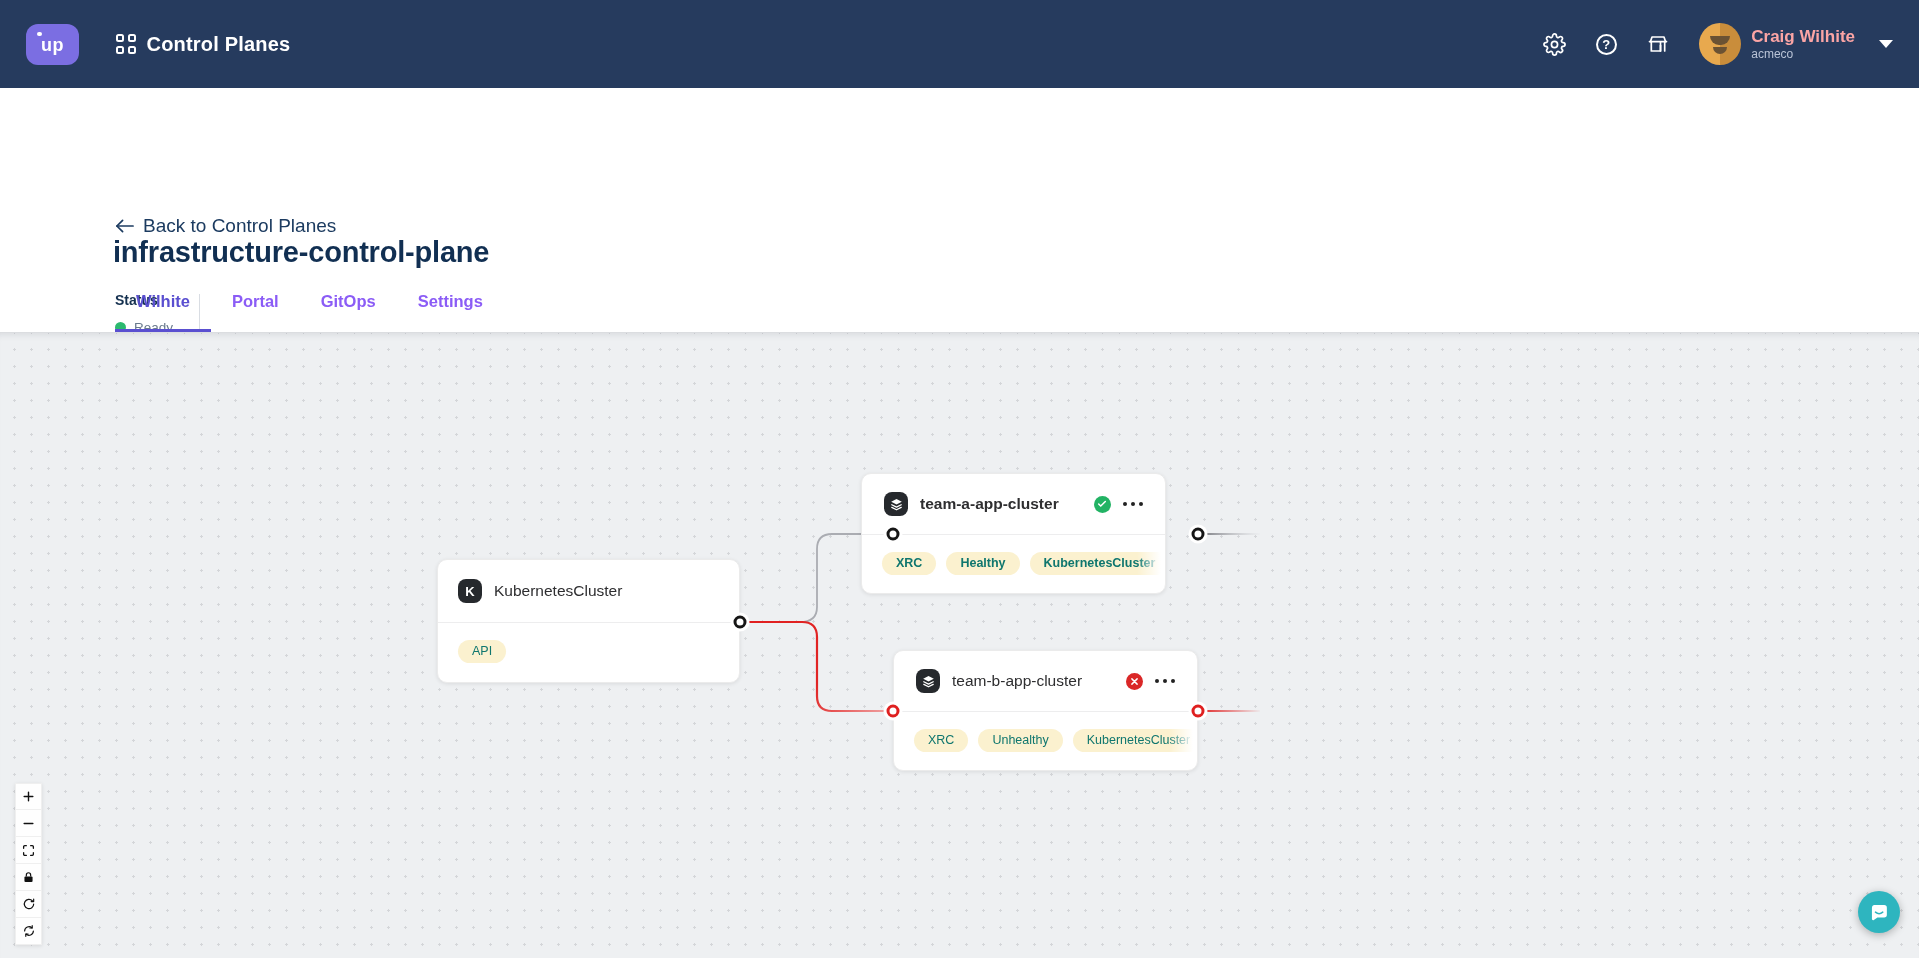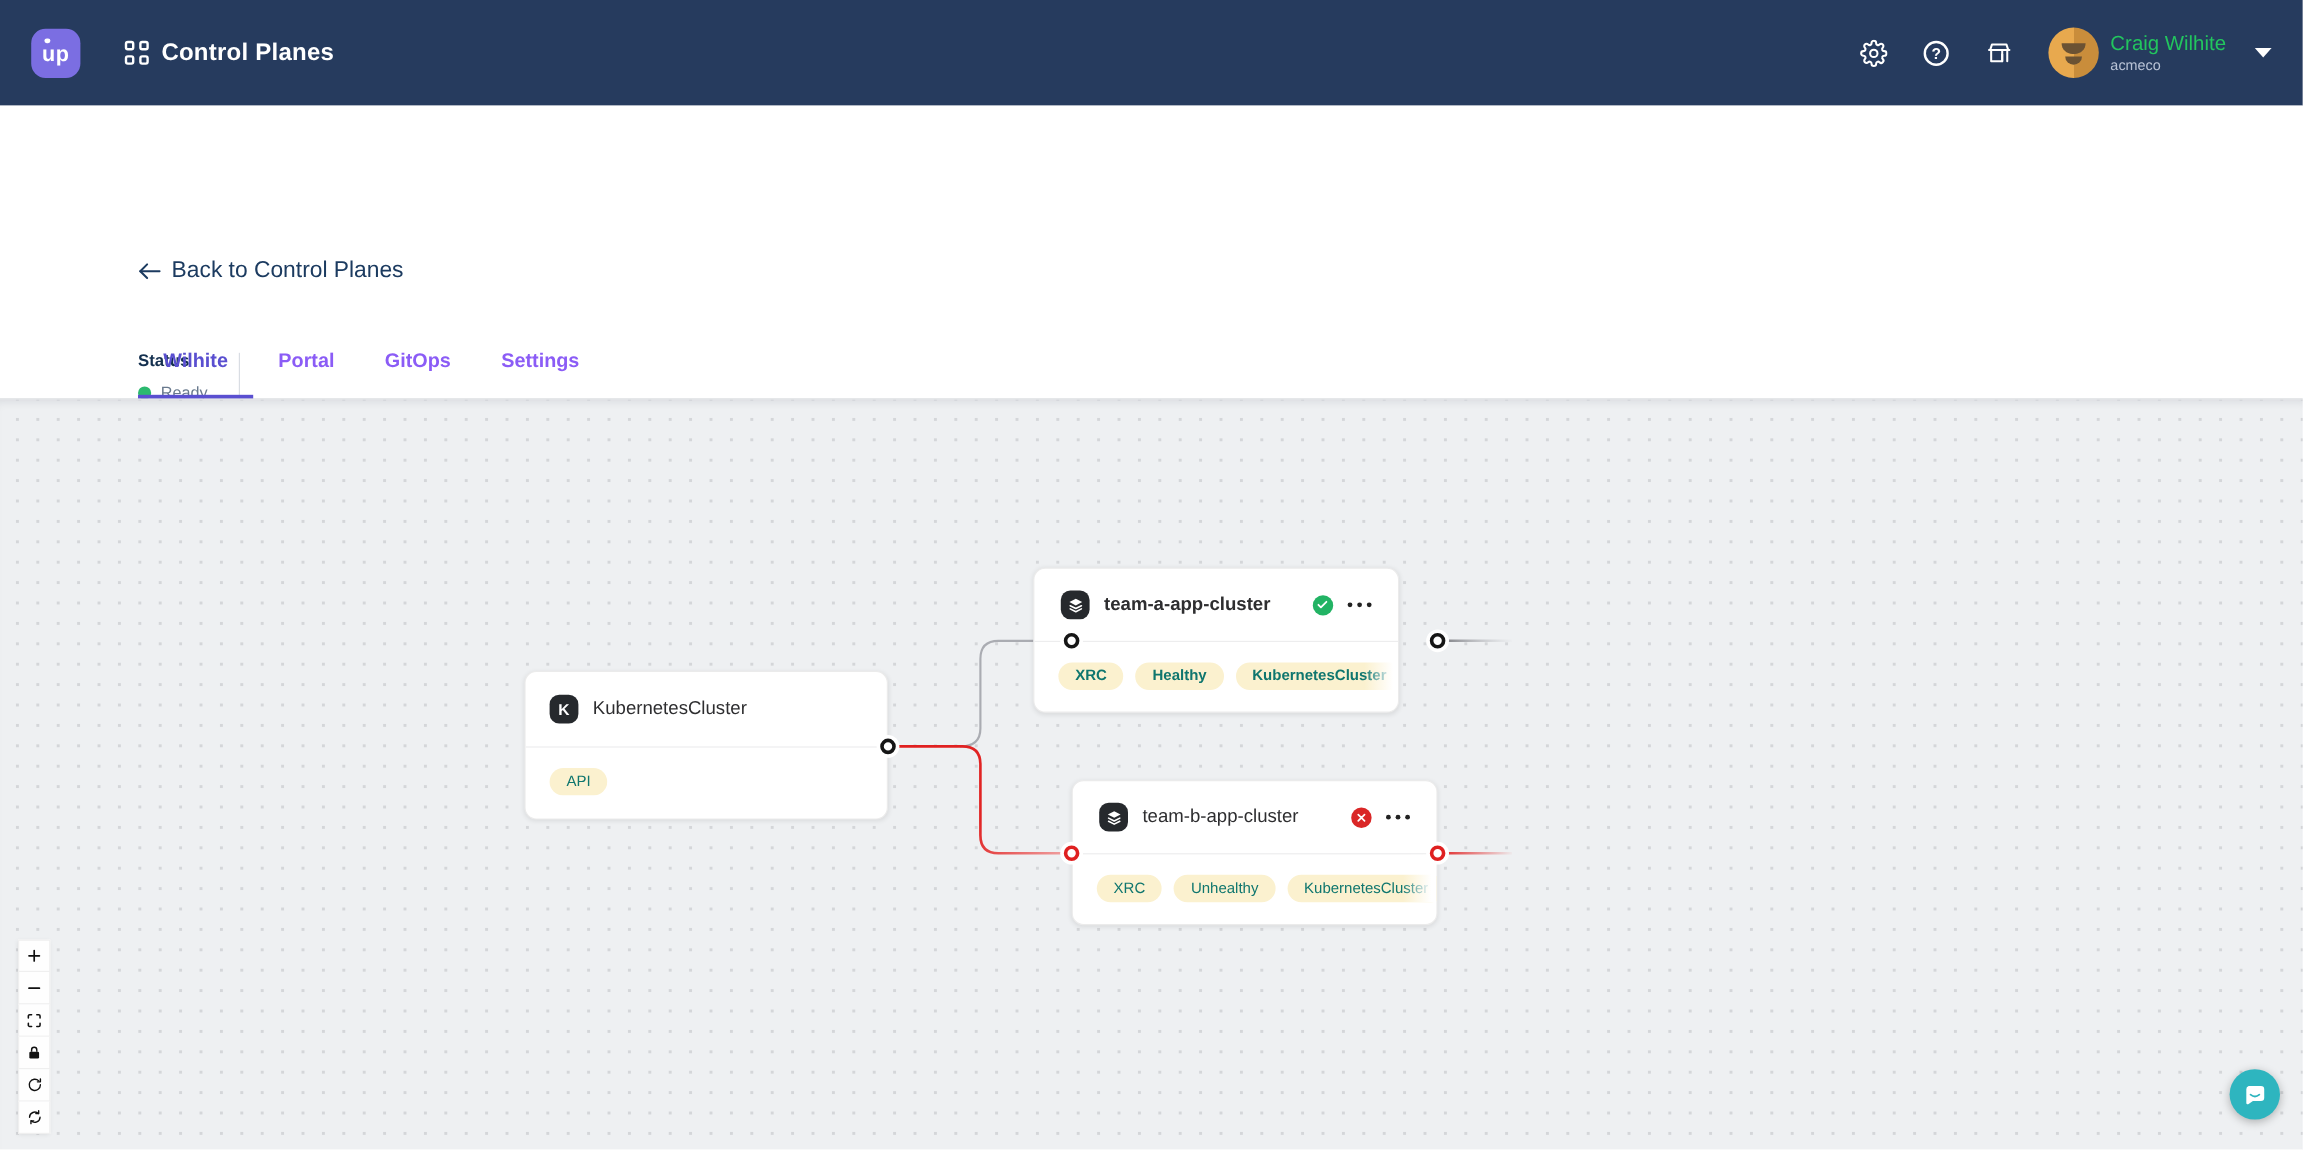--- a/index.html
+++ b/index.html
@@ -1,37 +1,37 @@
 <!DOCTYPE html>
 <html><head>
 <meta charset="utf-8">
 <style>
   * { margin:0; padding:0; box-sizing:border-box; }
   html,body { width:1919px; height:958px; overflow:hidden; font-family:"Liberation Sans", sans-serif; background:#fff; }
 
   
   .header { height:88px; background:#263b5e; display:flex; align-items:center; padding:0 26px; position:relative; }
-  .logo { width:41px; height:41px; border-radius:12px; background:#7b6ee2; position:relative;
+  .logo { width:53px; height:41px; border-radius:12px; background:#7b6ee2; position:relative;
           display:flex; align-items:center; justify-content:center; cursor:pointer; }
   .logo-text { color:#fff; font-weight:bold; font-size:18px; letter-spacing:.5px; margin-top:3px; }
   .logo-dot { position:absolute; top:8px; left:11px; width:4.5px; height:4.5px; border-radius:50%; background:#fff; }
   .grid-icon { display:grid; grid-template-columns:8px 8px; grid-template-rows:8px 8px; gap:3.5px; margin-left:37px; }
   .grid-icon span { border:2px solid #fff; border-radius:2.5px; }
   .app-title { color:#fff; font-size:20px; font-weight:bold; margin-left:11px; letter-spacing:.2px; }
 
   .header-right { margin-left:auto; display:flex; align-items:center; }
   .h-icon { width:26px; height:26px; display:flex; align-items:center; justify-content:center; margin-left:26px; cursor:pointer; }
   .help-circle { width:21px; height:21px; border:2px solid #fff; border-radius:50%; color:#fff; font-size:13px; font-weight:bold;
                  display:flex; align-items:center; justify-content:center; }
   .avatar { width:42px; height:42px; border-radius:50%; margin-left:28px; position:relative; overflow:hidden;
             background:linear-gradient(90deg,#e8a94e 50%,#c98d3b 50%); cursor:pointer; flex:none; }
   .avatar .moon1 { position:absolute; left:11px; top:13px; width:20px; height:9px; background:#6b5233; border-radius:0 0 11px 11px; }
   .avatar .moon2 { position:absolute; left:14px; top:24px; width:14px; height:7px; background:#6b5233; border-radius:0 0 8px 8px; }
   .user-block { margin-left:10px; cursor:pointer; }
-  .user-name { color:#22c55e; font-size:17px; font-weight:normal; line-height:20px; }
+  .user-name { color:#fca5a5; font-size:17px; font-weight:bold; line-height:20px; }
   .user-org  { color:#b9c3d6; font-size:12px; line-height:14px; }
   .caret-down { width:0; height:0; border-left:7px solid transparent; border-right:7px solid transparent;
                 border-top:8px solid #fff; margin-left:24px; cursor:pointer; }
 
   
   .main { position:relative; height:244px; background:#fff; }
   .back-link { position:absolute; left:115px; top:127px; display:flex; align-items:center; gap:9px;
                color:#1c3b60; font-size:19px; text-decoration:none; cursor:pointer; }
   .page-title { position:absolute; left:113px; top:148px; font-size:29px; font-weight:bold; color:#112f52; letter-spacing:-0.2px; }
   .meta { position:absolute; left:115px; top:204px; display:flex; }
@@ -136,20 +136,21 @@
 </header>
 
 <main class="main">
   <a class="back-link">
     <svg width="19" height="14" viewBox="0 0 20 14" fill="none" stroke="#1c3b60" stroke-width="1.8" stroke-linecap="round" stroke-linejoin="round">
       <path d="M8 1 2 7l6 6"></path>
         <path d="M2 7h17"></path>
     </svg>
     <span>Back to Control Planes</span>
   </a>
+  <h1 class="page-title">infrastructure-control-plane</h1>
 
   <div class="meta">
     <div class="meta-col">
       <div class="meta-label">Status</div>
       <div class="meta-value">
         <span class="status-dot"></span>
         <span>Ready</span>
       </div>
     </div>
     <div class="meta-divider"></div>

